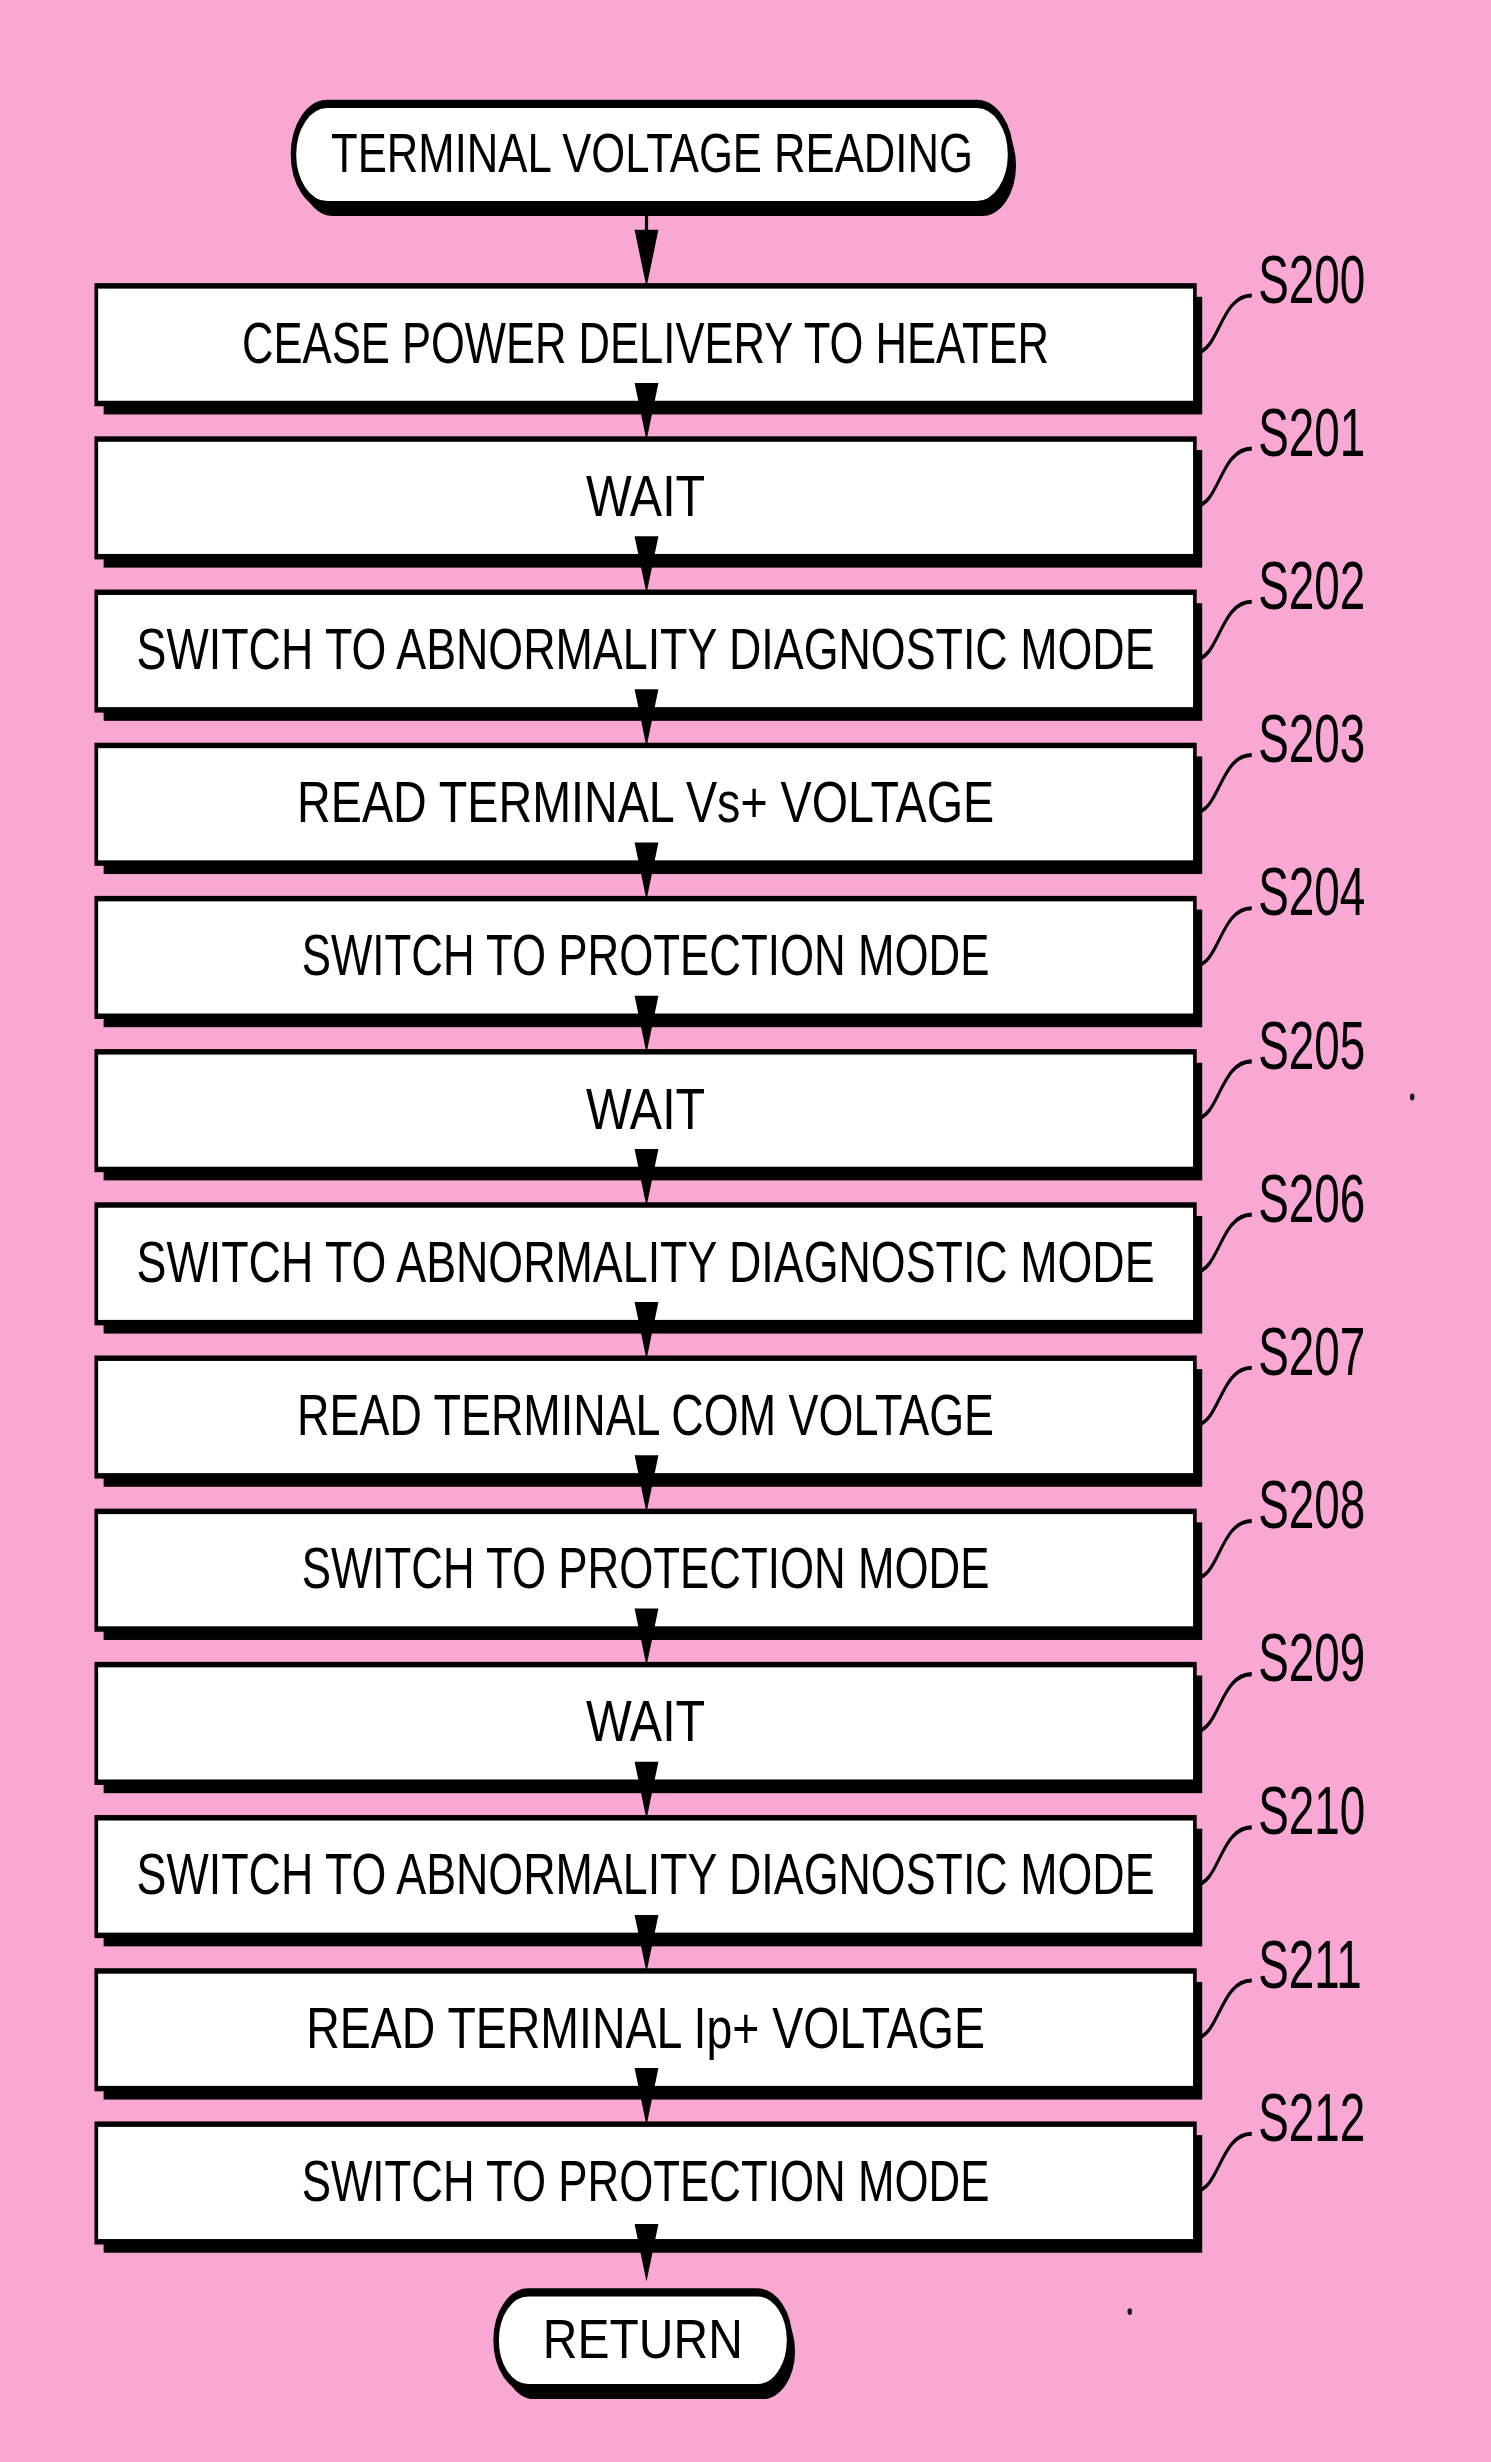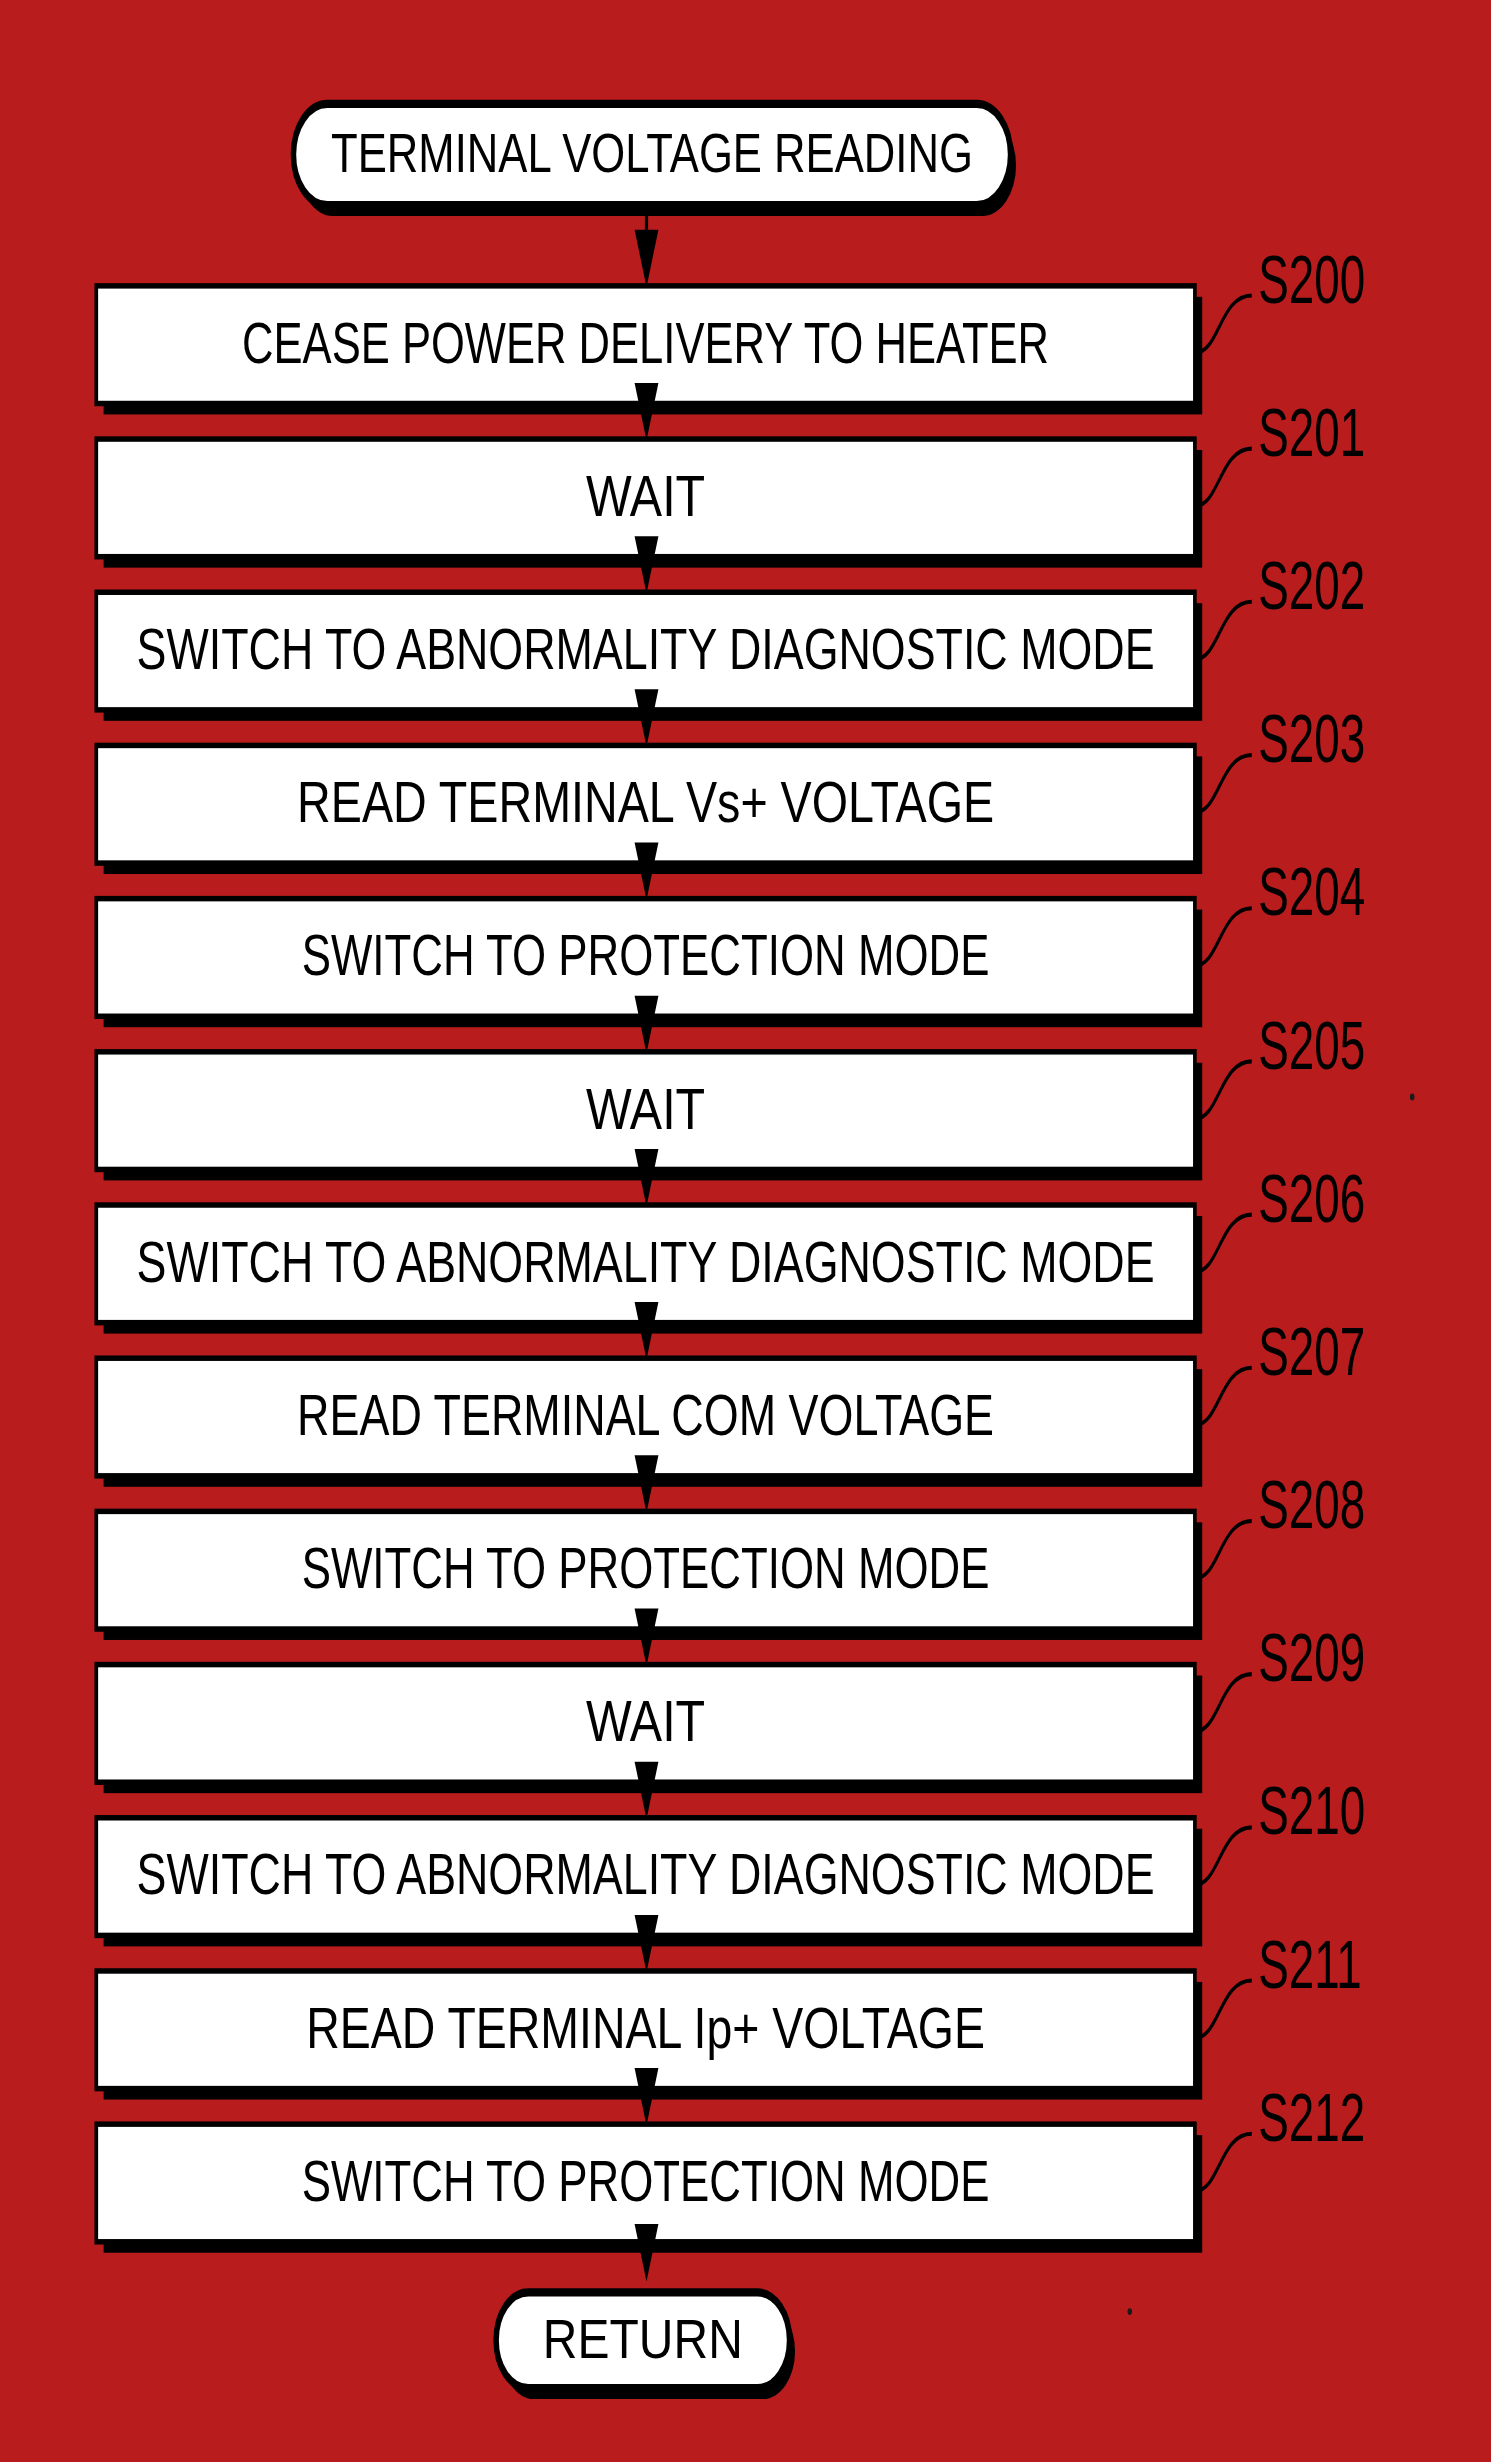--- a/index.html
+++ b/index.html
@@ -9,21 +9,21 @@
     background: #ffffff;
   }
   body {
     font-family: "Liberation Sans", sans-serif;
     color: #000000;
   }
   #page {
     position: relative;
     width: 1492px;
     height: 2462px;
-    background: #b91c1c;
+    background: #f9a8d4;
     overflow: hidden;
   }
   #flow-svg {
     position: absolute;
     left: 0;
     top: 0;
     width: 1492px;
     height: 2462px;
     display: block;
   }

